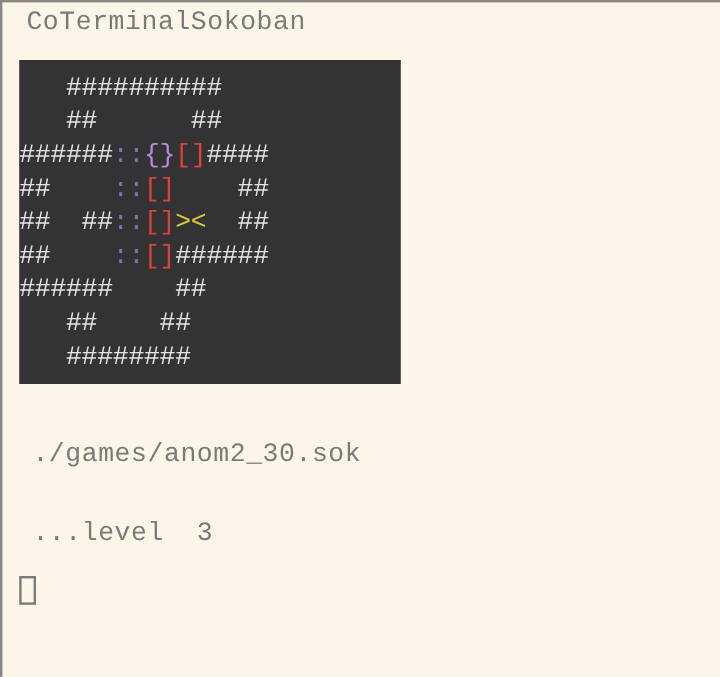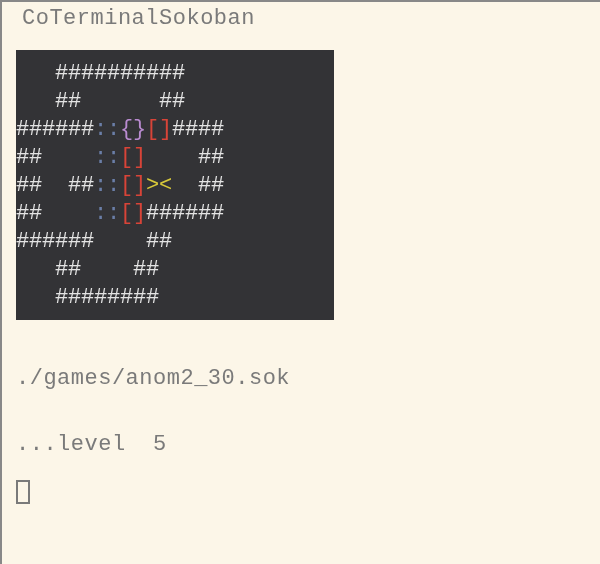--- a/index.html
+++ b/index.html
@@ -36,21 +36,21 @@
   }
   .game-row { display: block; height: 28px; }
   .cell { display: inline-block; width: 13px; text-align: center; vertical-align: top; }
   .c-wall   { color: #e4e4e4; }
   .c-empty  { color: #333336; }
   .c-target { color: #6b7fa8; }
   .c-box    { color: #d84438; }
   .c-boxon  { color: #b98bd0; }
   .c-player { color: #d8c93a; }
   .footer {
-    padding: 4px 0 0 14px;
+    padding: 4px 0 0 25px;
     white-space: pre;
     letter-spacing: 0.5px;
     font-family: Liberation Mono, monospace;
   }
   .cursor {
     display: inline-block;
     width: 14px;
     height: 24px;
     border: 2px solid #7a7a7a;
     margin: 2px 0 0 14px;
@@ -65,18 +65,18 @@
 <div class="header">
   <div class="header-line">CoTerminalSokoban</div>
 </div>
 
 <div class="game-wrap">
   <div class="game" id="game"><span class="game-row"><span class="cell c-empty"> </span><span class="cell c-empty"> </span><span class="cell c-empty"> </span><span class="cell c-wall">#</span><span class="cell c-wall">#</span><span class="cell c-wall">#</span><span class="cell c-wall">#</span><span class="cell c-wall">#</span><span class="cell c-wall">#</span><span class="cell c-wall">#</span><span class="cell c-wall">#</span><span class="cell c-wall">#</span><span class="cell c-wall">#</span><span class="cell c-empty"> </span><span class="cell c-empty"> </span><span class="cell c-empty"> </span><span class="cell c-empty"> </span><span class="cell c-empty"> </span><span class="cell c-empty"> </span><span class="cell c-empty"> </span><span class="cell c-empty"> </span><span class="cell c-empty"> </span><span class="cell c-empty"> </span><span class="cell c-empty"> </span></span><span class="game-row"><span class="cell c-empty"> </span><span class="cell c-empty"> </span><span class="cell c-empty"> </span><span class="cell c-wall">#</span><span class="cell c-wall">#</span><span class="cell c-empty"> </span><span class="cell c-empty"> </span><span class="cell c-empty"> </span><span class="cell c-empty"> </span><span class="cell c-empty"> </span><span class="cell c-empty"> </span><span class="cell c-wall">#</span><span class="cell c-wall">#</span><span class="cell c-empty"> </span><span class="cell c-empty"> </span><span class="cell c-empty"> </span><span class="cell c-empty"> </span><span class="cell c-empty"> </span><span class="cell c-empty"> </span><span class="cell c-empty"> </span><span class="cell c-empty"> </span><span class="cell c-empty"> </span><span class="cell c-empty"> </span><span class="cell c-empty"> </span></span><span class="game-row"><span class="cell c-wall">#</span><span class="cell c-wall">#</span><span class="cell c-wall">#</span><span class="cell c-wall">#</span><span class="cell c-wall">#</span><span class="cell c-wall">#</span><span class="cell c-target">:</span><span class="cell c-target">:</span><span class="cell c-boxon">{</span><span class="cell c-boxon">}</span><span class="cell c-box">[</span><span class="cell c-box">]</span><span class="cell c-wall">#</span><span class="cell c-wall">#</span><span class="cell c-wall">#</span><span class="cell c-wall">#</span><span class="cell c-empty"> </span><span class="cell c-empty"> </span><span class="cell c-empty"> </span><span class="cell c-empty"> </span><span class="cell c-empty"> </span><span class="cell c-empty"> </span><span class="cell c-empty"> </span><span class="cell c-empty"> </span></span><span class="game-row"><span class="cell c-wall">#</span><span class="cell c-wall">#</span><span class="cell c-empty"> </span><span class="cell c-empty"> </span><span class="cell c-empty"> </span><span class="cell c-empty"> </span><span class="cell c-target">:</span><span class="cell c-target">:</span><span class="cell c-box">[</span><span class="cell c-box">]</span><span class="cell c-empty"> </span><span class="cell c-empty"> </span><span class="cell c-empty"> </span><span class="cell c-empty"> </span><span class="cell c-wall">#</span><span class="cell c-wall">#</span><span class="cell c-empty"> </span><span class="cell c-empty"> </span><span class="cell c-empty"> </span><span class="cell c-empty"> </span><span class="cell c-empty"> </span><span class="cell c-empty"> </span><span class="cell c-empty"> </span><span class="cell c-empty"> </span></span><span class="game-row"><span class="cell c-wall">#</span><span class="cell c-wall">#</span><span class="cell c-empty"> </span><span class="cell c-empty"> </span><span class="cell c-wall">#</span><span class="cell c-wall">#</span><span class="cell c-target">:</span><span class="cell c-target">:</span><span class="cell c-box">[</span><span class="cell c-box">]</span><span class="cell c-player">&gt;</span><span class="cell c-player">&lt;</span><span class="cell c-empty"> </span><span class="cell c-empty"> </span><span class="cell c-wall">#</span><span class="cell c-wall">#</span><span class="cell c-empty"> </span><span class="cell c-empty"> </span><span class="cell c-empty"> </span><span class="cell c-empty"> </span><span class="cell c-empty"> </span><span class="cell c-empty"> </span><span class="cell c-empty"> </span><span class="cell c-empty"> </span></span><span class="game-row"><span class="cell c-wall">#</span><span class="cell c-wall">#</span><span class="cell c-empty"> </span><span class="cell c-empty"> </span><span class="cell c-empty"> </span><span class="cell c-empty"> </span><span class="cell c-target">:</span><span class="cell c-target">:</span><span class="cell c-box">[</span><span class="cell c-box">]</span><span class="cell c-wall">#</span><span class="cell c-wall">#</span><span class="cell c-wall">#</span><span class="cell c-wall">#</span><span class="cell c-wall">#</span><span class="cell c-wall">#</span><span class="cell c-empty"> </span><span class="cell c-empty"> </span><span class="cell c-empty"> </span><span class="cell c-empty"> </span><span class="cell c-empty"> </span><span class="cell c-empty"> </span><span class="cell c-empty"> </span><span class="cell c-empty"> </span></span><span class="game-row"><span class="cell c-wall">#</span><span class="cell c-wall">#</span><span class="cell c-wall">#</span><span class="cell c-wall">#</span><span class="cell c-wall">#</span><span class="cell c-wall">#</span><span class="cell c-empty"> </span><span class="cell c-empty"> </span><span class="cell c-empty"> </span><span class="cell c-empty"> </span><span class="cell c-wall">#</span><span class="cell c-wall">#</span><span class="cell c-empty"> </span><span class="cell c-empty"> </span><span class="cell c-empty"> </span><span class="cell c-empty"> </span><span class="cell c-empty"> </span><span class="cell c-empty"> </span><span class="cell c-empty"> </span><span class="cell c-empty"> </span><span class="cell c-empty"> </span><span class="cell c-empty"> </span><span class="cell c-empty"> </span><span class="cell c-empty"> </span></span><span class="game-row"><span class="cell c-empty"> </span><span class="cell c-empty"> </span><span class="cell c-empty"> </span><span class="cell c-wall">#</span><span class="cell c-wall">#</span><span class="cell c-empty"> </span><span class="cell c-empty"> </span><span class="cell c-empty"> </span><span class="cell c-empty"> </span><span class="cell c-wall">#</span><span class="cell c-wall">#</span><span class="cell c-empty"> </span><span class="cell c-empty"> </span><span class="cell c-empty"> </span><span class="cell c-empty"> </span><span class="cell c-empty"> </span><span class="cell c-empty"> </span><span class="cell c-empty"> </span><span class="cell c-empty"> </span><span class="cell c-empty"> </span><span class="cell c-empty"> </span><span class="cell c-empty"> </span><span class="cell c-empty"> </span><span class="cell c-empty"> </span></span><span class="game-row"><span class="cell c-empty"> </span><span class="cell c-empty"> </span><span class="cell c-empty"> </span><span class="cell c-wall">#</span><span class="cell c-wall">#</span><span class="cell c-wall">#</span><span class="cell c-wall">#</span><span class="cell c-wall">#</span><span class="cell c-wall">#</span><span class="cell c-wall">#</span><span class="cell c-wall">#</span><span class="cell c-empty"> </span><span class="cell c-empty"> </span><span class="cell c-empty"> </span><span class="cell c-empty"> </span><span class="cell c-empty"> </span><span class="cell c-empty"> </span><span class="cell c-empty"> </span><span class="cell c-empty"> </span><span class="cell c-empty"> </span><span class="cell c-empty"> </span><span class="cell c-empty"> </span><span class="cell c-empty"> </span><span class="cell c-empty"> </span></span></div>
 </div>
 
 <div class="footer">
   <div>./games/anom2_30.sok</div>
-  <div>...level  5</div>
+  <div>...level  3</div>
 </div>
 <span class="cursor"></span>
 
 
 
 
 </body></html>

